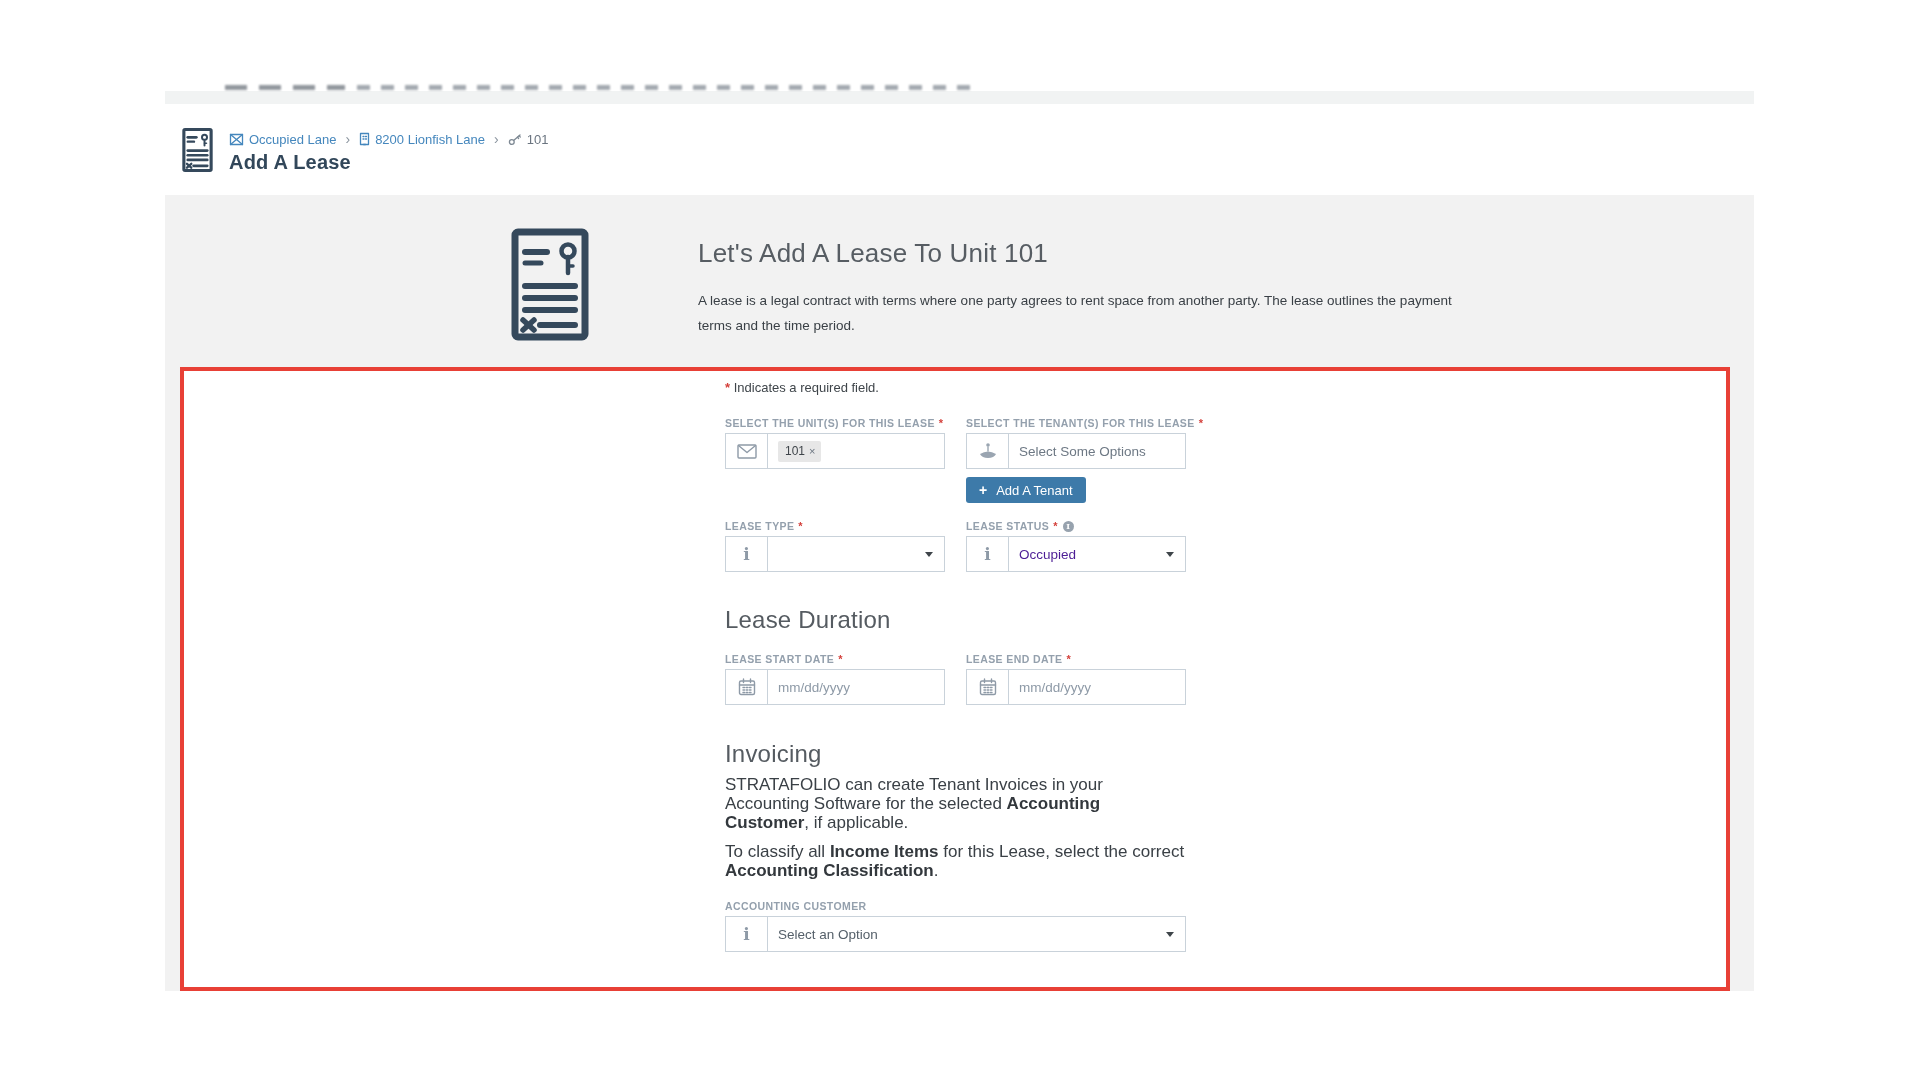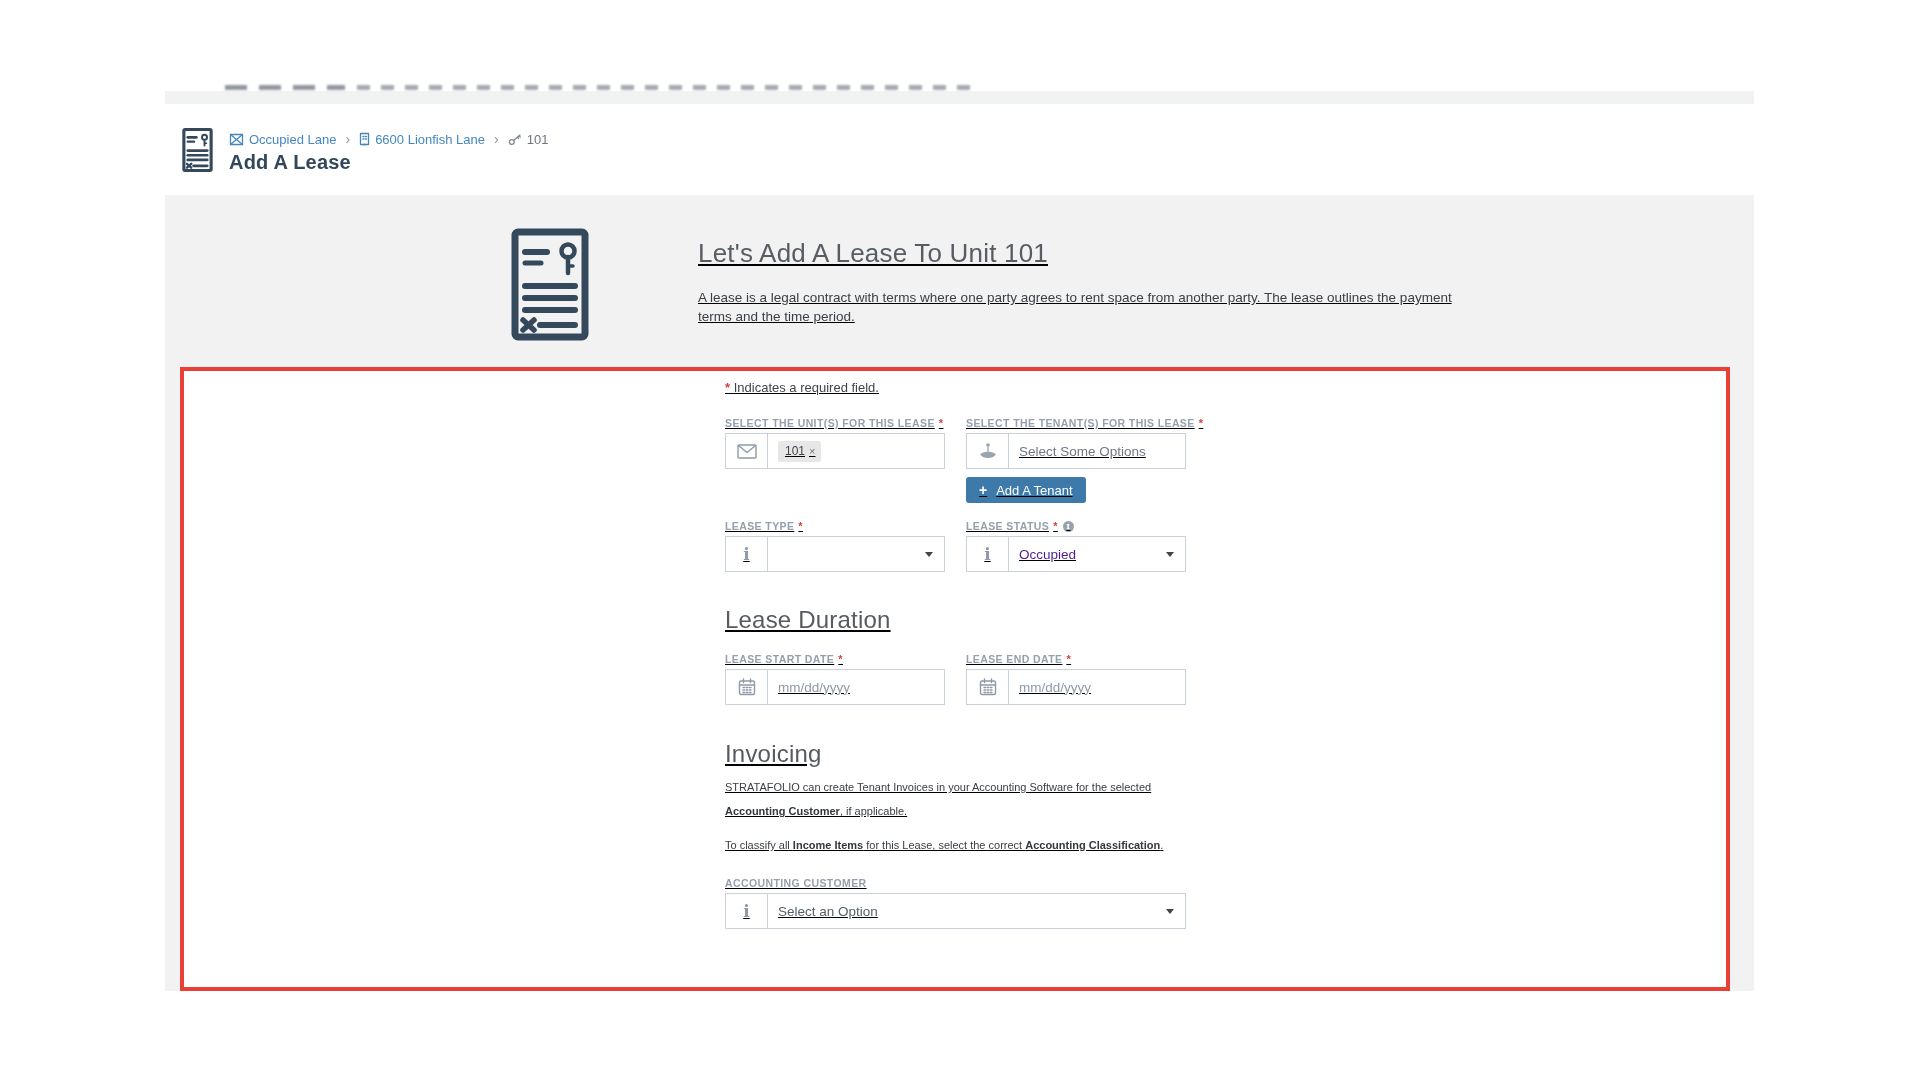--- a/index.html
+++ b/index.html
@@ -18,26 +18,26 @@
   .page-header { display:flex; margin-top:24px; padding-left:16px; }
   .doc-icon-small { width:33px; height:44px; flex:0 0 auto; }
   .header-text { margin-left:15px; }
   .breadcrumb { display:flex; align-items:center; font-size:13px; margin-top:3px; }
   .crumb { display:flex; align-items:center; gap:5px; text-decoration:none; color:#4587bd; cursor:pointer; }
   .crumb.current { color:#6b7580; cursor:default; }
   .crumb-sep { color:#8a949e; margin:0 9px; font-size:14px; }
   .page-title { font-size:20px; font-weight:700; color:#32475a; margin-top:4px; letter-spacing:.2px; }
 
   
-  .gray-area { background:#f2f2f2; margin-top:21px; padding-bottom:0;text-decoration:underline; }
+  .gray-area { background:#f2f2f2; margin-top:21px; padding-bottom:0; }
   .hero { display:flex; padding-top:33px; padding-left:346px; height:172px; }
   .doc-icon-big { width:78px; height:113px; flex:0 0 auto; }
   .hero-text { margin-left:109px; padding-top:10px; }
   .hero-title { font-size:26px; font-weight:400; color:#575d63; letter-spacing:.2px; }
-  .hero-desc { margin-top:19px; width:770px; font-size:13.5px; line-height:19px; color:#3a4046; }
+  .hero-desc { margin-top:19px; width:770px; font-size:13.5px; line-height:25px; color:#3a4046; }
 
   
   .red-box { margin:0 24px 0 15px; border:4px solid #e84036; background:#ffffff; height:624px; overflow:hidden; }
   .form-col { margin-left:541px; width:461px; }
 
   h2.section { font-size:24px; font-weight:400; color:#555b61; letter-spacing:.2px; }
   .sec-tell { margin-top:40px; }
   .required-note { margin-top:9px; font-size:13px; color:#3f454a; }
   .req { color:#d43f3a; font-weight:700; }
 
@@ -65,21 +65,21 @@
   .caret { position:absolute; right:11px; top:50%; margin-top:-2px; width:0; height:0; border-left:4.5px solid transparent; border-right:4.5px solid transparent; border-top:5.5px solid #3f454a; }
 
   .btn-row { display:grid; grid-template-columns:220px 220px; column-gap:21px; margin-top:8px; }
   .btn-add-tenant { grid-column:2; justify-self:start; display:inline-flex; align-items:center; gap:9px; background:#3d7aa9; color:#fff; border:none; border-radius:3px; height:26px; padding:0 13px; font:13px "Liberation Sans", sans-serif; cursor:pointer; }
   .btn-add-tenant .plus { font-size:14px; font-weight:700; line-height:1; }
 
   .row2 { margin-top:17px; }
   .sec-duration { margin-top:34px; }
   .row3 { margin-top:19px; }
   .sec-invoicing { margin-top:35px; }
-  .inv-p { margin-top:7px; font-size:11px; line-height:24px; color:#3a4046; }
+  .inv-p { margin-top:7px; font-size:17px; line-height:19px; color:#3a4046; }
   .inv-p + .inv-p { margin-top:10px; }
   .inv-p b { font-weight:700; color:#33383d; }
   .acct-label { margin-top:20px; }
   .wide { width:461px; }
 
   svg .stk { stroke:#8e9aa7; stroke-width:1.4; fill:none; stroke-linecap:round; stroke-linejoin:round; }
   svg .stk-dark { stroke:#35495c; fill:none; stroke-linecap:round; stroke-linejoin:round; }
   svg .fill-gray { fill:#9aa5b1; }
   svg .stk-blue { stroke:#4587bd; stroke-width:1.3; fill:none; stroke-linecap:round; stroke-linejoin:round; }
   svg .stk-gray { stroke:#7d8893; stroke-width:1.3; fill:none; stroke-linecap:round; stroke-linejoin:round; }
@@ -123,21 +123,21 @@
         <span class="crumb-sep">›</span>
         <a class="crumb">
           <svg width="11" height="14" viewBox="0 0 11 14">
             <rect x="1.5" y="1.5" width="8" height="11" class="stk-blue"></rect>
             <line x1="4" y1="4.5" x2="5" y2="4.5" class="stk-blue"></line>
             <line x1="6.5" y1="4.5" x2="7.5" y2="4.5" class="stk-blue"></line>
             <line x1="4" y1="7" x2="5" y2="7" class="stk-blue"></line>
             <line x1="6.5" y1="7" x2="7.5" y2="7" class="stk-blue"></line>
             <line x1="4.5" y1="12.5" x2="6.5" y2="12.5" class="stk-blue" stroke-width="2"></line>
           </svg>
-          <span>6600 Lionfish Lane</span>
+          <span>8200 Lionfish Lane</span>
         </a>
         <span class="crumb-sep">›</span>
         <span class="crumb current">
           <svg width="14" height="13" viewBox="0 0 14 13">
             <circle cx="3.8" cy="9" r="2.4" class="stk-gray"></circle>
             <line x1="5.6" y1="7.4" x2="12" y2="2" class="stk-gray"></line>
             <line x1="9.5" y1="4.1" x2="10.6" y2="5.5" class="stk-gray"></line>
             <line x1="11.2" y1="2.7" x2="12.3" y2="4.1" class="stk-gray"></line>
           </svg>
           <span>101</span>

